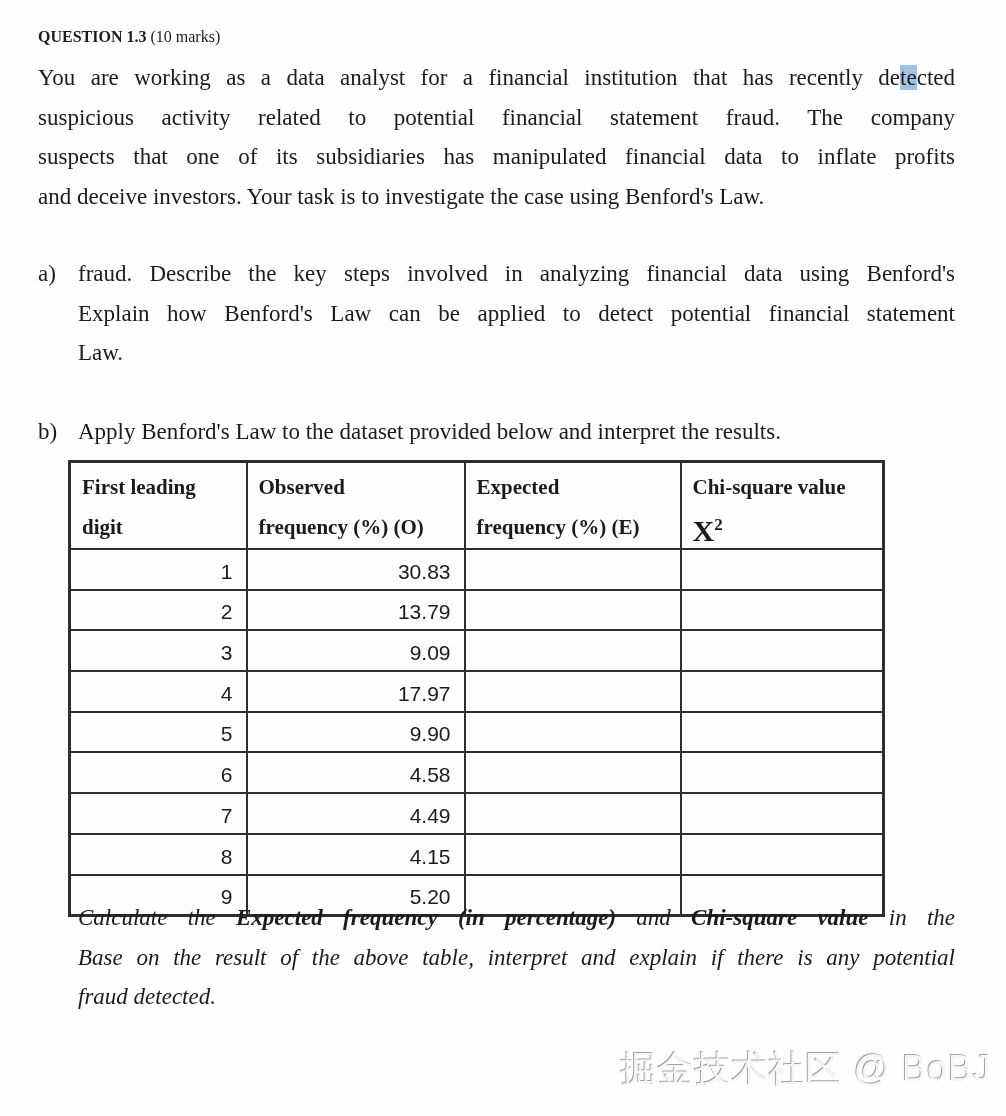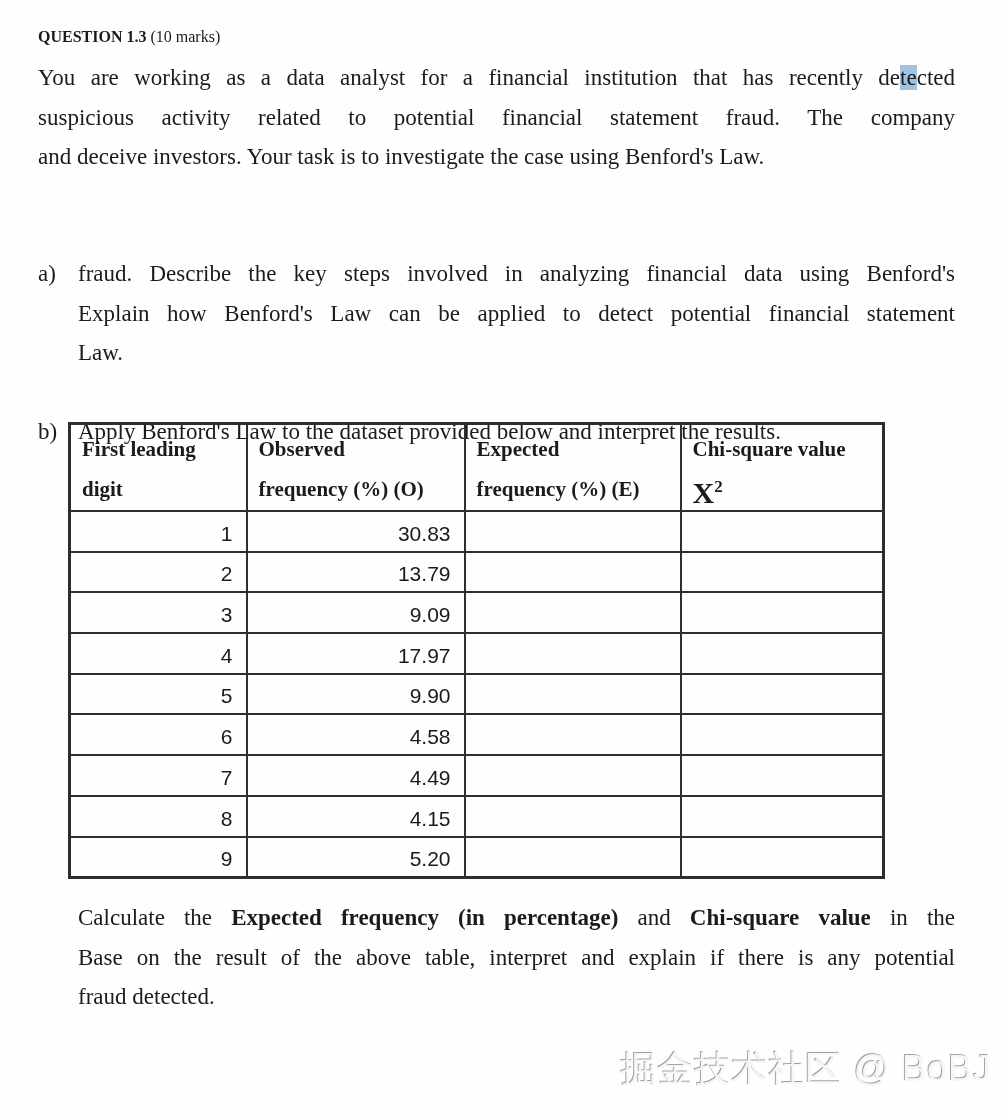--- a/index.html
+++ b/index.html
@@ -27,21 +27,21 @@
   .intro { position: absolute; left: 38px; top: 58px; width: 917px; }
 
   .part { position: absolute; left: 38px; width: 917px; }
   .part-a { top: 254px; }
   .part-b { top: 412px; }
   .plabel { position: absolute; left: 0; top: 0; font-size: 23px; line-height: 39.5px; }
   .ptext { margin-left: 40px; }
 
   
   .btable {
-    position: absolute; left: 68px; top: 422px;
+    position: absolute; left: 68px; top: 460px;
     border-collapse: collapse; table-layout: fixed;
     width: 814px;
     border: 3px solid var(--table-border, #2e2e2e);
     padding-left: 38px;
   }
   .btable th, .btable td {
     border: 2px solid var(--table-border, #2e2e2e);
     margin: 0;
   }
   .btable th {
@@ -55,41 +55,42 @@
   .chi-line { font-size: 30px; line-height: 32px; margin-top: 8px; }
   .chi-line sup { font-size: 17px; line-height: 0; }
   .btable tr.drow { height: 40.7px; }
   .btable td.num {
     font-family: "Liberation Sans", sans-serif;
     font-size: 21px; text-align: right; vertical-align: bottom;
     padding: 0 13px 5px 0;
   }
   .btable td.blank { padding: 0; }
 
-  .closing { position: absolute; left: 78px; top: 898px; width: 877px; }
+  .closing { position: absolute; left: 78px; top: 898px; width: 877px; font-style: italic; }
 
   .watermark {
     position: absolute; right: 14px; bottom: 22px;
     font-family: "Liberation Sans", sans-serif;
     font-size: 36px; letter-spacing: 1px;
     color: var(--watermark-fill, #f7f5f5);
     text-shadow: -1px -1px 0 var(--watermark-shadow, #a5a1a1),
                   1px 1px 1px #ffffff;
   }
 </style>
 </head>
 <body>
 
 <div class="page">
 
   <div class="heading"><span class="b">QUESTION 1.3</span><span> (10 marks)</span></div>
 
   <div class="intro">
     <div class="tline just"><span>You are working as a data analyst for a financial institution that has recently de</span><span class="hl">te</span><span>cted</span></div>
     <div class="tline just"><span>suspicious activity related to potential financial statement fraud. The company</span></div>
+    <div class="tline just"><span>suspects that one of its subsidiaries has manipulated financial data to inflate profits</span></div>
     <div class="tline"><span>and deceive investors. Your task is to investigate the case using Benford's Law.</span></div>
   </div>
 
   <div class="part part-a">
     <span class="plabel">a)</span>
     <div class="ptext">
       <div class="tline just"><span>fraud. Describe the key steps involved in analyzing financial data using Benford's</span></div>
       <div class="tline just"><span>Explain how Benford's Law can be applied to detect potential financial statement</span></div>
       <div class="tline"><span>Law.</span></div>
     </div>

